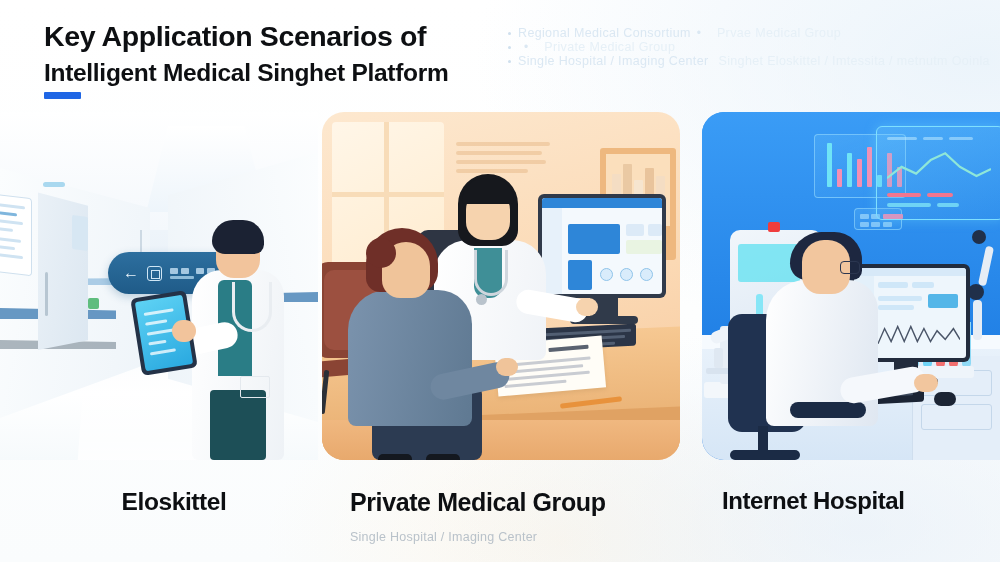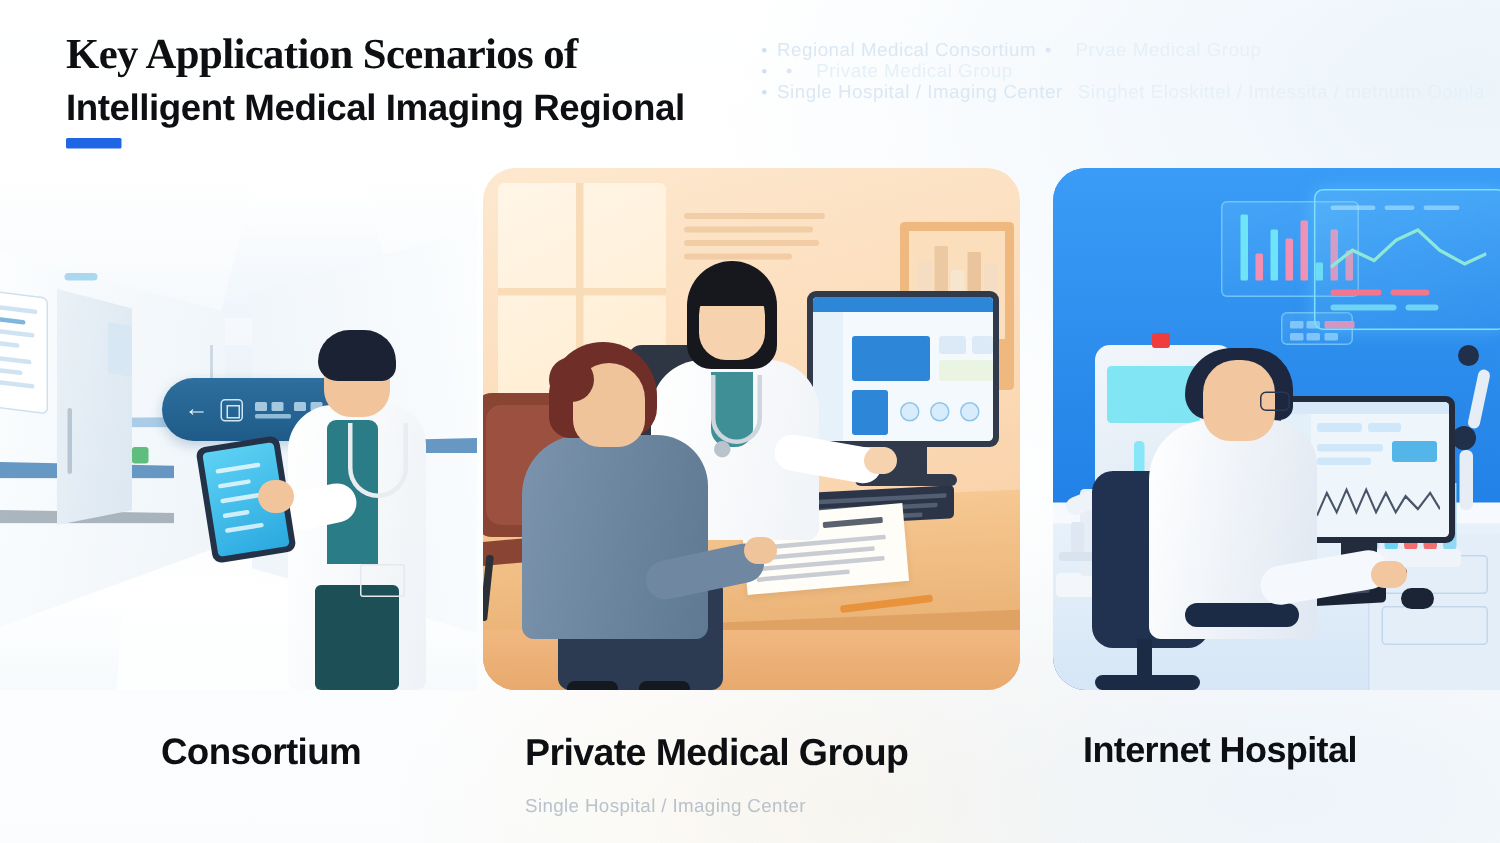--- a/index.html
+++ b/index.html
@@ -18,21 +18,21 @@
       radial-gradient(420px 240px at 560px 540px, rgba(253,243,226,.55), rgba(255,255,255,0) 70%),
       radial-gradient(700px 420px at 980px 60px, rgba(232,242,250,.85), rgba(255,255,255,0) 72%),
       linear-gradient(180deg,#ffffff 0%,#fdfefe 55%,#fafcfd 100%);
   }
 
   
   .header { position:absolute; left:0; top:0; width:1000px; height:112px; }
   .title-block { position:absolute; left:44px; top:20px; }
   .title-l1 {
     font-size:28.5px; font-weight:700; color:#0d0f12;
-    letter-spacing:-0.4px; line-height:1.18; white-space:nowrap;font-family:Liberation Serif, serif;
+    letter-spacing:-0.4px; line-height:1.18; white-space:nowrap;
   }
   .title-l2 {
     font-size:24.5px; font-weight:700; color:#0d0f12;
     letter-spacing:-0.3px; line-height:1.18; margin-top:5px; white-space:nowrap;
   }
   .accent-bar {
     position:absolute; left:44px; top:92px;
     width:37px; height:7px; background:#1f66e5; border-radius:1px;
   }
 
@@ -477,21 +477,21 @@
   .cap3 .cap-title { font-size:24px; }
 </style>
 </head>
 <body>
 
 <div class="page"></div>
 
 <div class="header">
   <div class="title-block">
     <div class="title-l1">Key Application Scenarios of</div>
-    <div class="title-l2">Intelligent Medical Imaging Regional</div>
+    <div class="title-l2">Intelligent Medical Singhet Platform</div>
   </div>
   <div class="accent-bar"></div>
 
   <div class="ghost-block">
     <div class="ghost-row r1">
       <span class="g-dot"></span>
       <span class="g-a">Regional Medical Consortium</span>
       <span class="g-sep">•</span>
       <span class="g-b">Prvae Medical Group</span>
     </div>
@@ -790,21 +790,21 @@
         <div class="w-glass"></div>
         <div class="w-arm"></div>
         <div class="w-hand"></div>
       </div>
     </div>
   </div>
 </div>
 
 <div class="captions">
   <div class="cap cap1">
-    <div class="cap-title">Consortium</div>
+    <div class="cap-title">Eloskittel</div>
   </div>
   <div class="cap cap2">
     <div class="cap-title">Private Medical Group</div>
     <div class="cap-sub">Single Hospital / Imaging Center</div>
   </div>
   <div class="cap cap3">
     <div class="cap-title">Internet Hospital</div>
   </div>
 </div>
 

